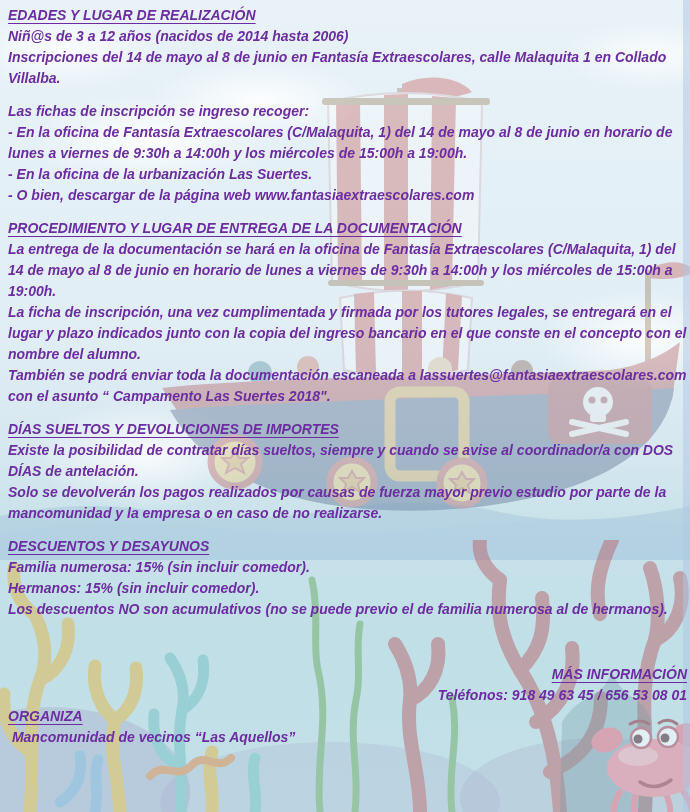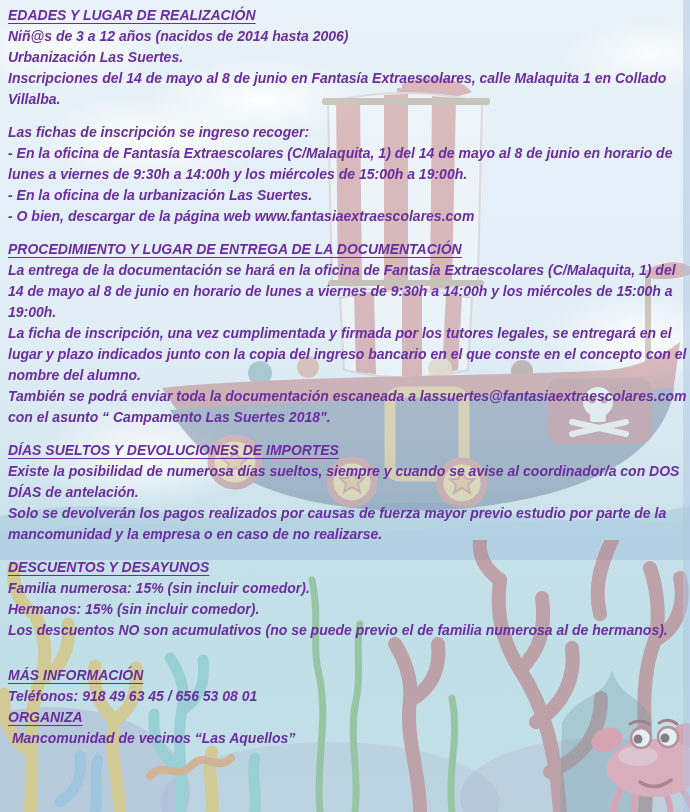--- a/index.html
+++ b/index.html
@@ -21,21 +21,21 @@
     background:rgba(175,198,228,.5);}
 
   .ship-svg{position:absolute;left:140px;top:70px;width:550px;height:460px;opacity:.32;}
   .sea-svg{position:absolute;left:0;top:480px;width:690px;height:80px;opacity:.5;}
   .reef-svg{position:absolute;left:0;top:540px;width:690px;height:272px;opacity:.52;}
 
   
   .flyer{position:absolute;inset:0;z-index:5;padding:5px 3px 0 8px;box-sizing:border-box;}
   .section{margin-top:12px;}
   .section:first-child{margin-top:0;}
-  .section.s5{margin-top:24px;}
+  .section.s5{margin-top:44px;text-align:right;}
   .section.s6{margin-top:0;}
   .heading,.paragraph{margin:0;color:var(--text-color,#6b2da0);
     font:italic 700 14px/21px "Liberation Sans",sans-serif;white-space:pre-wrap;}
   .heading{text-decoration:underline;text-underline-offset:3px;}
 </style>
 </head>
 <body>
 
 <div class="page">
 
@@ -172,41 +172,40 @@
     </g>
   </svg>
 
   <div class="edge-strip"></div>
 
   <div class="flyer">
 
     <section class="section s0">
       <h2 class="heading">EDADES Y LUGAR DE REALIZACIÓN</h2>
       <p class="paragraph">Niñ@s de 3 a 12 años (nacidos de 2014 hasta 2006)</p>
-      <p class="paragraph">Urbanización Las Suertes.</p>
       <p class="paragraph">Inscripciones del 14 de mayo al 8 de junio en Fantasía Extraescolares, calle Malaquita 1 en Collado Villalba.</p>
     </section>
 
     <section class="section s1">
       <p class="paragraph">Las fichas de inscripción se ingreso recoger:</p>
       <p class="paragraph">- En la oficina de Fantasía Extraescolares (C/Malaquita, 1) del 14 de mayo al 8 de junio en horario de lunes a viernes de 9:30h a 14:00h y los miércoles de 15:00h a 19:00h.</p>
       <p class="paragraph">- En la oficina de la urbanización Las Suertes.</p>
       <p class="paragraph">- O bien, descargar de la página web www.fantasiaextraescolares.com</p>
     </section>
 
     <section class="section s2">
       <h2 class="heading">PROCEDIMIENTO Y LUGAR DE ENTREGA DE LA DOCUMENTACIÓN</h2>
       <p class="paragraph">La entrega de la documentación se hará en la oficina de Fantasía Extraescolares (C/Malaquita, 1) del 14 de mayo al 8 de junio en horario de lunes a viernes de 9:30h a 14:00h y los miércoles de 15:00h a 19:00h.</p>
       <p class="paragraph">La ficha de inscripción, una vez cumplimentada y firmada por los tutores legales, se entregará en el lugar y plazo indicados junto con la copia del ingreso bancario en el que conste en el concepto con el nombre del alumno.</p>
       <p class="paragraph">También se podrá enviar toda la documentación escaneada a lassuertes@fantasiaextraescolares.com con el asunto “ Campamento Las Suertes 2018".</p>
     </section>
 
     <section class="section s3">
       <h2 class="heading">DÍAS SUELTOS Y DEVOLUCIONES DE IMPORTES</h2>
-      <p class="paragraph">Existe la posibilidad de numerosa días sueltos, siempre y cuando se avise al coordinador/a con DOS DÍAS de antelación.</p>
+      <p class="paragraph">Existe la posibilidad de contratar días sueltos, siempre y cuando se avise al coordinador/a con DOS DÍAS de antelación.</p>
       <p class="paragraph">Solo se devolverán los pagos realizados por causas de fuerza mayor previo estudio por parte de la mancomunidad y la empresa o en caso de no realizarse.</p>
     </section>
 
     <section class="section s4">
       <h2 class="heading">DESCUENTOS Y DESAYUNOS</h2>
       <p class="paragraph">Familia numerosa: 15% (sin incluir comedor).</p>
       <p class="paragraph">Hermanos: 15% (sin incluir comedor).</p>
       <p class="paragraph">Los descuentos NO son acumulativos (no se puede previo el de familia numerosa al de hermanos).</p>
     </section>
 

